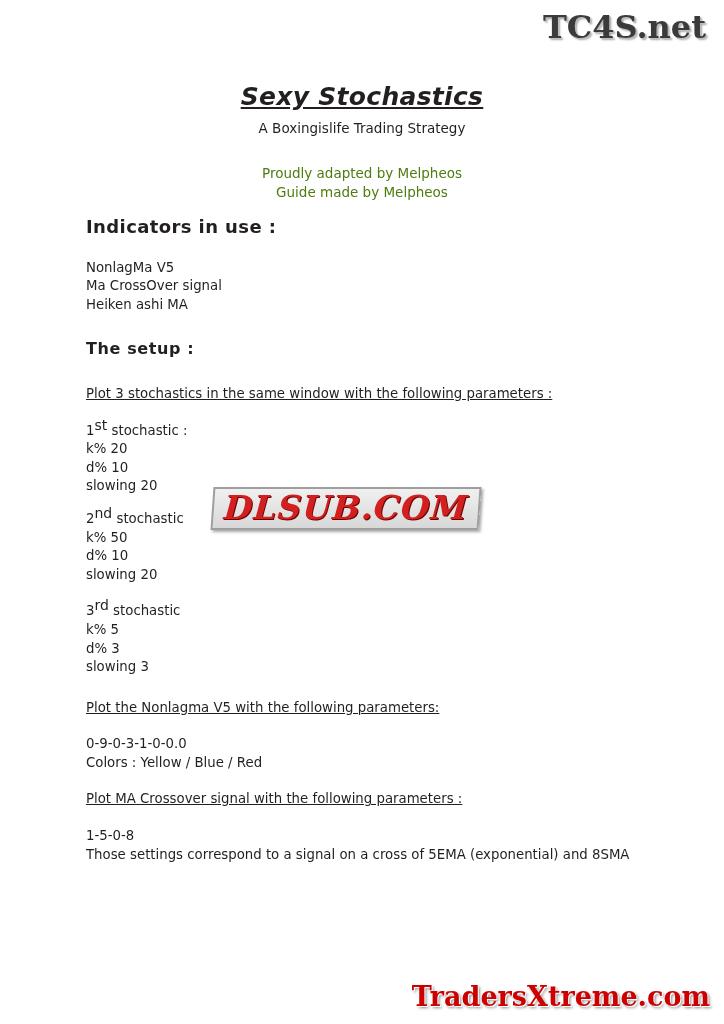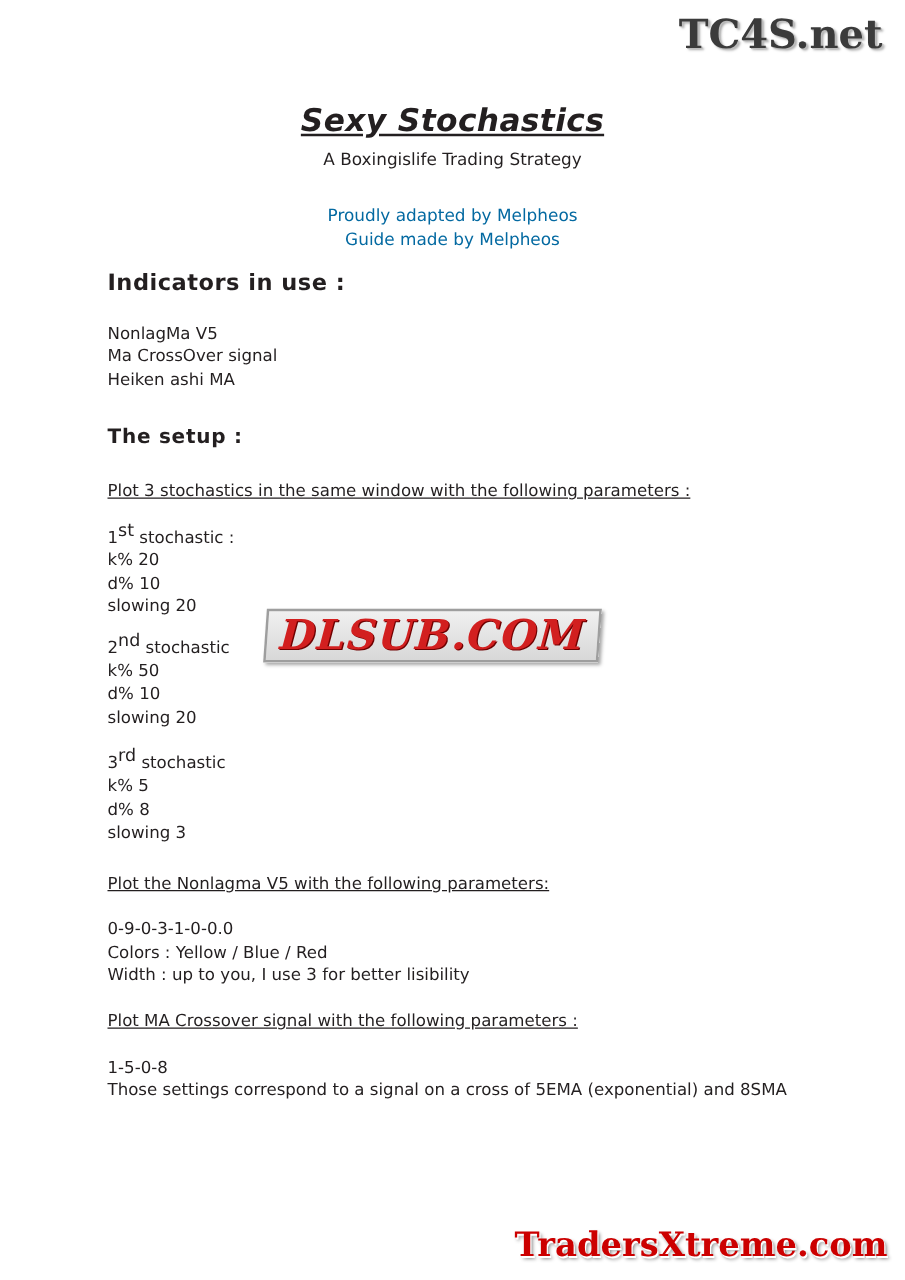--- a/index.html
+++ b/index.html
@@ -58,21 +58,21 @@
     color: #231f20;
   }
   .credit-block {
     position: absolute;
     top: 164px;
     left: 0;
     width: 100%;
     text-align: center;
     font-size: 13.5px;
     line-height: 19px;
-    color: #0369a1;
+    color: #4d7c0f;
   }
 
   
   .body-wrap {
     position: absolute;
     left: 86px;
     top: 218px;
     width: 560px;
     font-size: 13.3px;
     line-height: 18.6px;
@@ -175,30 +175,29 @@
 
     <div class="gap-14"></div>
     <div class="line"><span>2</span><sup>nd</sup><span> stochastic</span></div>
     <div class="line">k% 50</div>
     <div class="line">d% 10</div>
     <div class="line">slowing 20</div>
 
     <div class="gap-18"></div>
     <div class="line"><span>3</span><sup>rd</sup><span> stochastic</span></div>
     <div class="line">k% 5</div>
-    <div class="line">d% 8</div>
+    <div class="line">d% 3</div>
     <div class="line">slowing 3</div>
 
     <div class="gap-22"></div>
     <div class="underline">Plot the Nonlagma V5 with the following parameters:</div>
 
     <div class="gap-18"></div>
     <div class="line">0-9-0-3-1-0-0.0</div>
     <div class="line">Colors : Yellow / Blue / Red</div>
-    <div class="line">Width : up to you, I use 3 for better lisibility</div>
 
     <div class="gap-18"></div>
     <div class="underline">Plot MA Crossover signal with the following parameters :</div>
 
     <div class="gap-18"></div>
     <div class="line">1-5-0-8</div>
     <div class="line">Those settings correspond to a signal on a cross of 5EMA (exponential) and 8SMA</div>
 
   </div>
 

